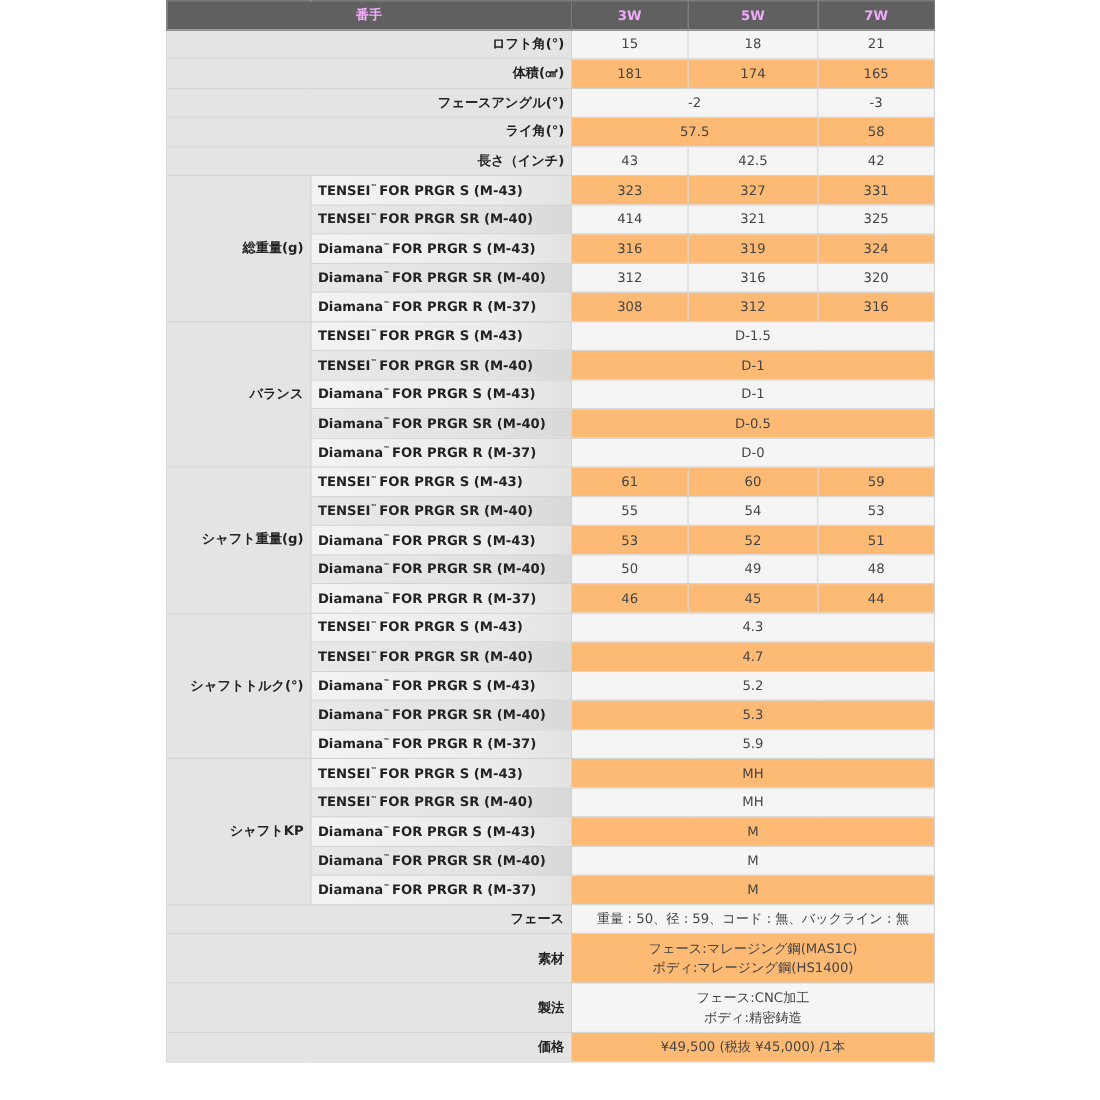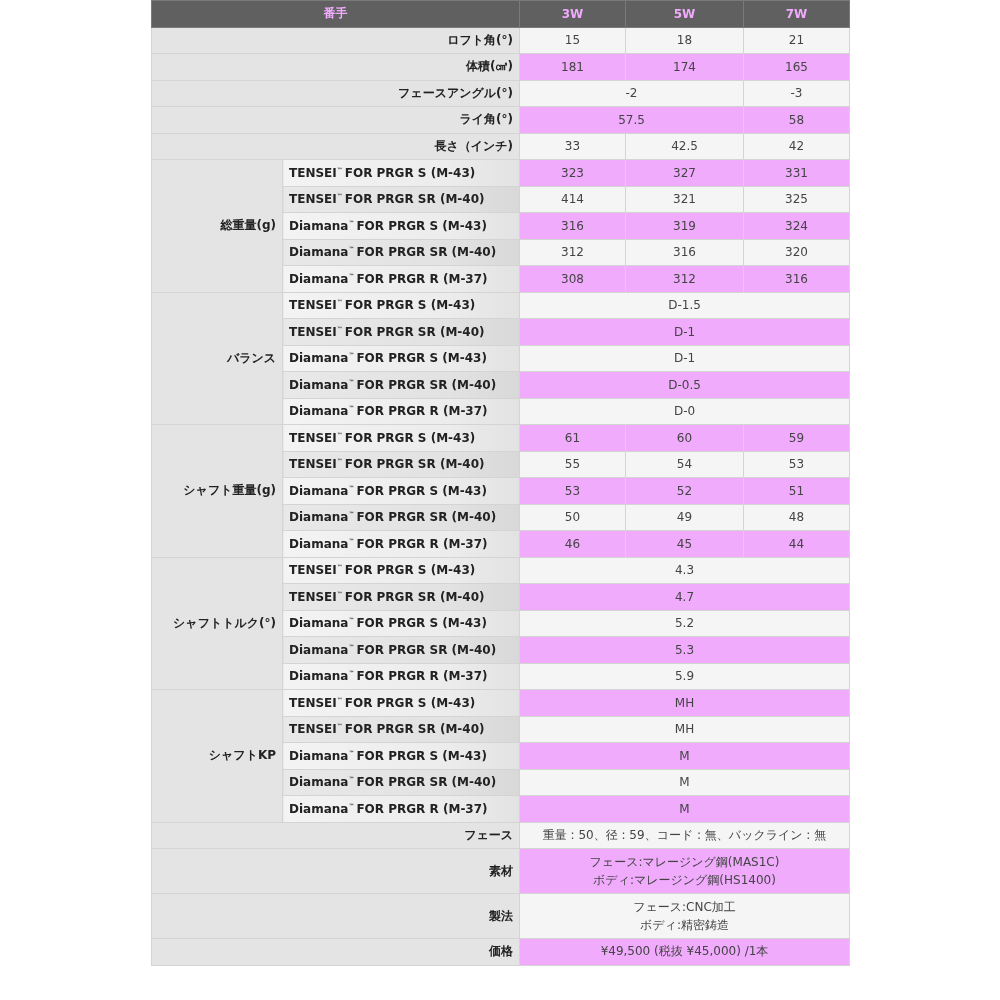--- a/index.html
+++ b/index.html
@@ -7,21 +7,21 @@
          font-family:"DejaVu Sans", "Liberation Sans", sans-serif; }
   table.spec { position:absolute; left:151px; top:0; width:698px;
                border-collapse:collapse; table-layout:fixed; font-size:12px; color:#333; }
   table.spec td, table.spec th { border:1px solid #d4d4d4; padding:0 6px; height:26.5px; box-sizing:border-box; }
   th { background:#606060; color:#f0abfc; font-weight:bold; text-align:center; font-size:12px; border-color:#7a7a7a !important; }
   td.lbl { background:#e4e4e4; font-weight:bold; color:#222; text-align:right; padding-left:7px; }
   td.sub { font-weight:bold; color:#222; text-align:left; padding-left:6px;
            background:linear-gradient(to right,#f3f3f3 0%,#ececec 70%,#e2e2e2 100%); }
   td.sub.alt { background:linear-gradient(to right,#e8e8e8 0%,#e2e2e2 70%,#d8d8d8 100%); }
   td.val { text-align:center; color:#444; background:#f5f5f5; font-size:12px; }
-  td.val.w { background:#f0abfc; }
+  td.val.w { background:#fdba74; }
   tr.tall td { height:45px; }
   .tm { font-size:6px; vertical-align:super; margin-right:2px; }
   .ml { line-height:18px; }
 </style>
 </head>
 <body>
 
 <table class="spec">
   <colgroup>
       <col style="width:131px">
@@ -54,21 +54,21 @@
     <td colspan="2" class="val">-2</td>
     <td class="val">-3</td>
   </tr>
   <tr>
     <td colspan="2" class="lbl">ライ角(°)</td>
     <td colspan="2" class="val w">57.5</td>
     <td class="val w">58</td>
   </tr>
   <tr>
     <td colspan="2" class="lbl">長さ（インチ)</td>
-    <td class="val">33</td>
+    <td class="val">43</td>
     <td class="val">42.5</td>
     <td class="val">42</td>
   </tr>
   </tbody>
     <tbody id="groups-body">
       <tr>
         <td rowspan="5" class="lbl">総重量(g)</td>
         <td class="sub"><span>TENSEI</span><span class="tm">™</span><span>FOR PRGR S (M-43)</span></td>
         <td class="val w">323</td>
         <td class="val w">327</td>

